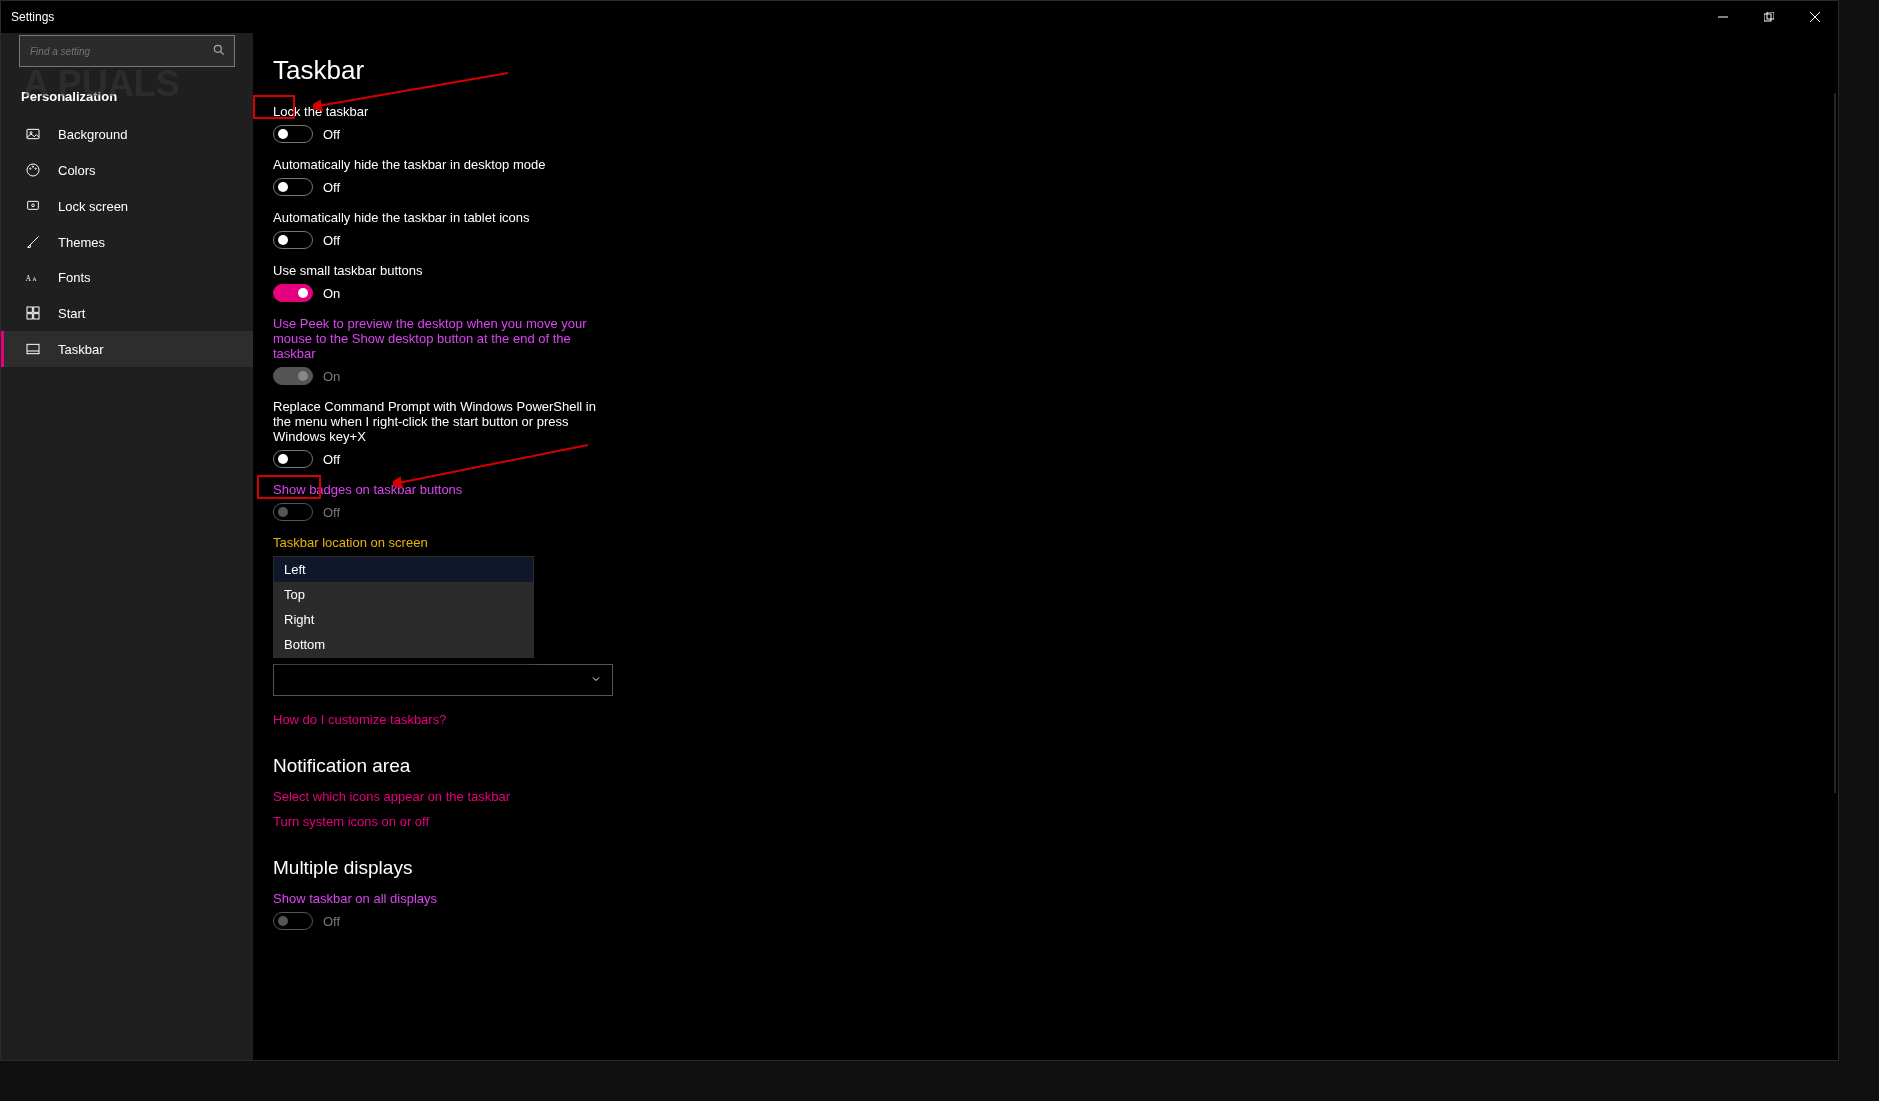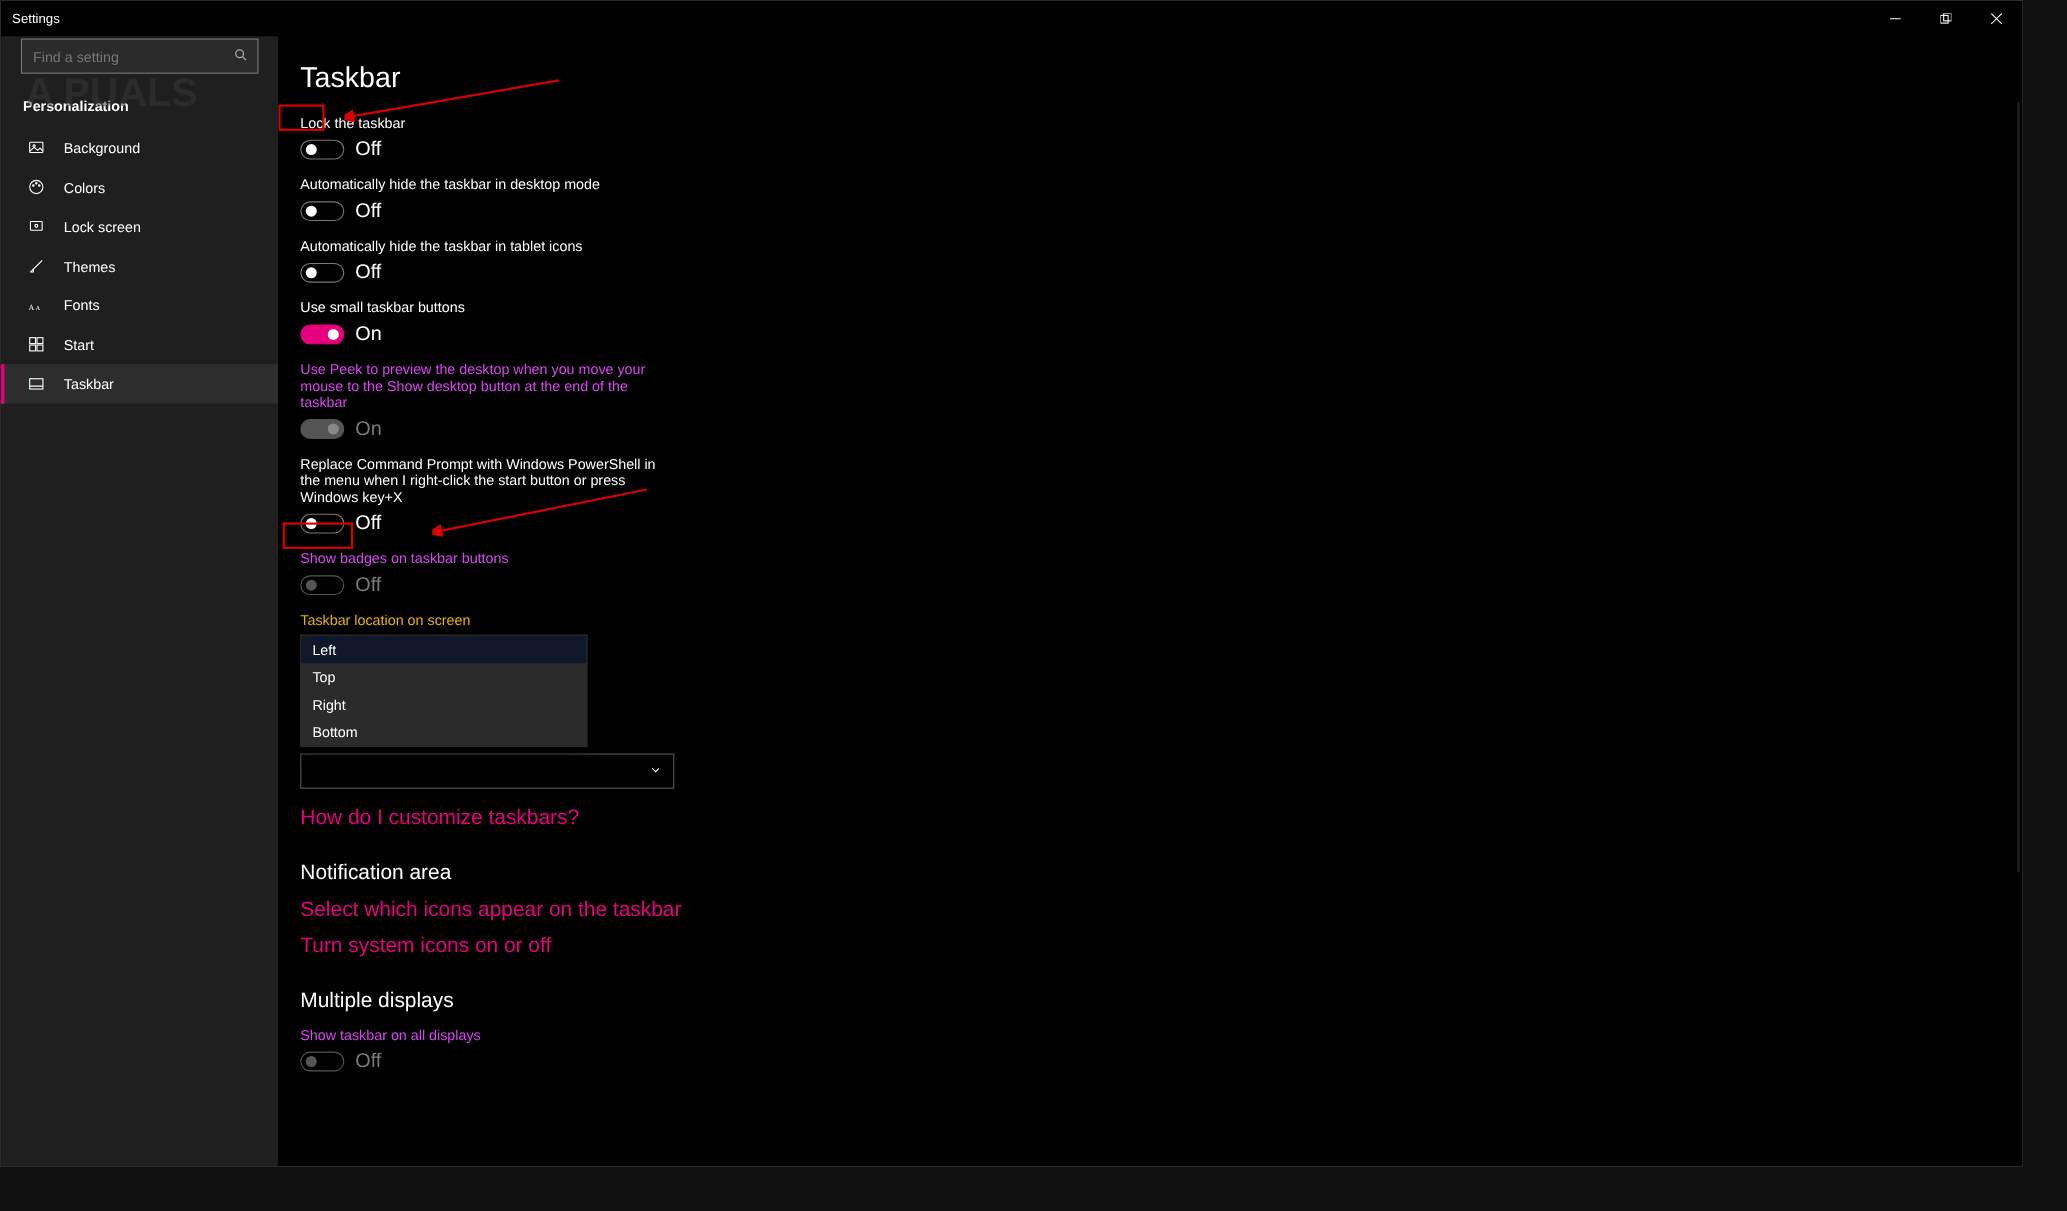--- a/index.html
+++ b/index.html
@@ -12,48 +12,48 @@
   .titlebar { height: 32px; display: flex; align-items: center; justify-content: space-between; padding: 0 0 0 10px; background: #000; gap: 23px; }
   .titlebar-title { font-size: 12px; color: #fff; }
   .win-buttons { display: flex; }
   .win-btn { width: 46px; height: 32px; display:flex; align-items:center; justify-content:center; color:#fff; }
   .win-btn svg { stroke: #fff; }
   .body { display: flex; position: absolute; top: 32px; bottom: 0; left: 0; right: 0; }
   .sidebar { width: 252px; background: #1f1f1f; display: flex; flex-direction: column; }
   .home-row { display:flex; align-items:center; gap:15px; padding: 14px 20px; color:#fff; }
   .search-wrap { margin: 2px 18px 10px 18px; }
   .search { display:flex; align-items:center; border:1px solid #777; background:#2b2b2b; height:30px; padding:0 8px; }
-  .search input { flex:1; background:transparent; border:0; outline:0; color:#aaa; font-size:13px; }
+  .search input { flex:1; background:transparent; border:0; outline:0; color:#aaa; font-size:10px;font-style:italic; }
   .cat-title { padding: 12px 20px 12px 20px; font-size:13px; font-weight:600; color:#fff; }
   .nav { list-style:none; margin:0; padding:0; }
   .nav li { display:flex; align-items:flex-end; gap:16px; padding: 10px 20px; color:#fff; font-size:13px; border-left:3px solid transparent; }
   .nav li.active { background:#2d2d2d; border-left-color: #e6007e; }
   .nav .icon-slot { width:18px; display:flex; align-items:center; justify-content:center; }
   .content { flex:1; background:#000; position:relative; padding: 22px 0 0 20px; overflow:hidden; }
   .page-title { font-size:26px; font-weight:300; margin:0 0 18px 0; }
   .setting { margin-bottom: 14px; max-width: 340px; }
   .setting-label { font-size:13px; color:#fff; margin-bottom:6px; }
   .setting.disabled .setting-label { color:#d946ef; }
   .toggle-row { display:flex; align-items:center; gap:10px; }
   .toggle { width:40px; height:18px; border-radius:10px; border:1px solid #777; background:#000; position:relative; box-sizing:border-box; }
   .toggle .knob { position:absolute; width:10px; height:10px; border-radius:50%; background:#fff; top:3px; left:4px; }
   .toggle.on { background:#e6007e; border-color:#e6007e; }
   .toggle.on .knob { left:auto; right:4px; background:#fff; }
   .toggle.disabled { border-color:#555; background:#000; }
   .toggle.disabled .knob { background:#555; }
   .toggle.disabled.on { background:#555; border-color:#555; }
   .toggle.disabled.on .knob { background:#888; }
-  .toggle-state { font-size:18px; }
+  .toggle-state { font-size:13px; }
   .setting.disabled .toggle-state { color:#7a7a7a; }
   .section-label { font-size:13px; color:#eab308; margin: 14px 0 6px 0; }
   .dropdown-overlay { position:relative; width:259px; background:#2b2b2b; border:1px solid #2b2b2b; box-shadow: 0 4px 10px rgba(0,0,0,.7); }
   .dropdown-overlay .opt { padding:5px 10px; color:#fff; font-size:13px; }
   .dropdown-overlay .opt.sel { background:#0f172a; }
   .combine-dd { margin-top: 6px; width:340px; height:32px; border:1px solid #555; background:#000; display:flex; align-items:center; justify-content:flex-end; padding:0 10px; box-sizing:border-box; }
-  .link { color:#e6007e; font-size:19px; margin-top:16px; cursor:pointer; }
+  .link { color:#e6007e; font-size:13px; margin-top:16px; cursor:pointer; }
   .section-head { font-size:19px; font-weight:400; margin:28px 0 12px 0; }
   .red-box { position:absolute; border:2px solid #d60000; pointer-events:none; }
   .arrow { position:absolute; pointer-events:none; }
   .watermark { position:absolute; top:30px; left:22px; font-size:36px; font-weight:900; color:#3a3a3a; letter-spacing:0px; opacity:.5; pointer-events:none; }
   .scroll-dots { position:absolute; right:2px; top: 60px; width:2px; height:700px; background:#252525; }
 </style>
 </head>
 <body>
 
 <div class="window">

